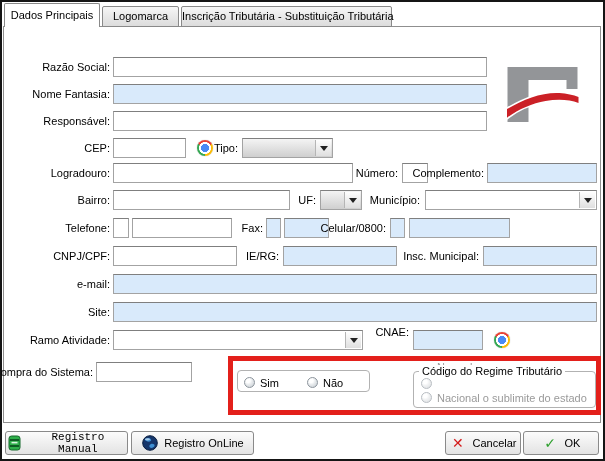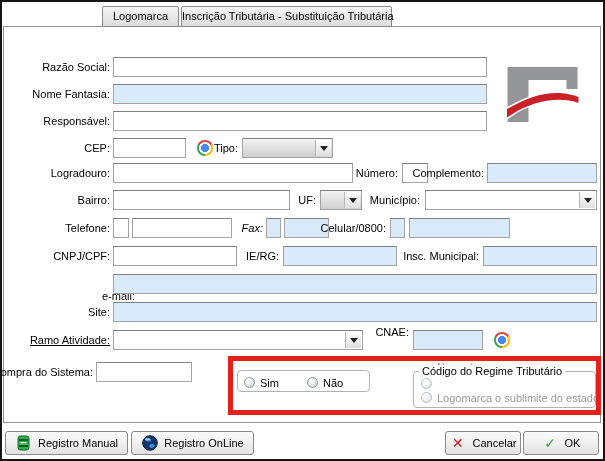--- a/index.html
+++ b/index.html
@@ -65,20 +65,21 @@
   .xmark { color:#d41a1a; font-weight:bold; font-size:14px; line-height:14px; }
   .check { color:#2ea02e; font-weight:bold; font-size:14px; line-height:14px; }
 
   #logo { position:absolute; left:507px; top:67px; }
 </style>
 </head>
 <body>
 
 <div id="win">
 
+  <div class="tab active" id="tab1">Dados Principais</div>
   <div class="tab inactive" id="tab2">Logomarca</div>
   <div class="tab inactive" id="tab3">Inscrição Tributária - Substituição Tributária</div>
 
   <div id="panel"></div>
 
   <svg id="logo" width="72" height="55" viewBox="0 0 71 55">
     <path fill="#939598" d="M0,0 H70 V22 H59 V13 H21 V55 H0 Z"></path>
     <path fill="#cb2026" stroke="#ffffff" stroke-width="3" paint-order="stroke" d="M-2,43 C14,33 34,25 52,26 C59,26.5 66,28 71,30 L71,36 C62,32.5 50,32 38,34 C24,36.5 9,43 -2,52 Z"></path>
   </svg>
 
@@ -119,41 +120,41 @@
   <div class="lbl" style="right:185px; top:194px;text-align:right;">Município:</div>
   <div class="combo" style="left:425px; top:190px; width:172px;">
     <span class="cbtn">
         <span class="arrow"></span>
       </span>
   </div>
 
   <div class="lbl" style="right:495px; top:222px;">Telefone:</div>
   <input class="inp" style="left: 113px; top: 218px; width: 16px; padding: 0px 1px;" value="">
   <input class="inp" style="left: 132px; top: 218px; width: 100px;" value="">
-  <div class="lbl" style="right:342px; top:222px;font-style:italic;">Fax:</div>
+  <div class="lbl" style="right:342px; top:222px;">Fax:</div>
   <input class="inp blue" style="left: 266px; top: 218px; width: 15px; padding: 0px 1px;" value="">
   <input class="inp blue" style="left: 284px; top: 218px; width: 45px;" value="">
   <div class="lbl" style="right:219px; top:222px;">Celular/0800:</div>
   <input class="inp blue" style="left: 390px; top: 218px; width: 15px; padding: 0px 1px;" value="">
   <input class="inp blue" style="left: 409px; top: 218px; width: 101px;" value="">
 
   <div class="lbl" style="right:495px; top:250px;margin-left:10px;">CNPJ/CPF:</div>
   <input class="inp" style="left: 113px; top: 246px; width: 124px;" value="">
   <div class="lbl" style="right:326px; top:250px;">IE/RG:</div>
   <input class="inp blue" style="left: 283px; top: 246px; width: 114px;" value="">
   <div class="lbl" style="right:126px; top:250px;">Insc. Municipal:</div>
   <input class="inp blue" style="left: 483px; top: 246px; width: 114px;" value="">
 
-  <div class="lbl" style="right:470px; top:278px;margin-top:12px;">e-mail:</div>
+  <div class="lbl" style="right:495px; top:278px;">e-mail:</div>
   <input class="inp blue" style="left: 113px; top: 274px; width: 484px;" value="">
 
   <div class="lbl" style="right:495px; top:306px;">Site:</div>
   <input class="inp blue" style="left: 113px; top: 302px; width: 484px;" value="">
 
-  <div class="lbl" style="right:495px; top:334px;text-decoration:underline;">Ramo Atividade:</div>
+  <div class="lbl" style="right:495px; top:334px;">Ramo Atividade:</div>
   <div class="combo" style="left:113px; top:330px; width:250px;">
     <span class="cbtn">
         <span class="arrow"></span>
       </span>
   </div>
   <div class="lbl" style="right:196px; top:326px;">CNAE:</div>
   <input class="inp blue" style="left: 413px; top: 330px; width: 70px;" value="">
   <div class="chrome" style="left:494px; top:332px;"></div>
 
   <div class="lbl" style="right:512px; top:366px;">Compra do Sistema:</div>
@@ -163,25 +164,25 @@
   <span class="radio" style="left:244px; top:377px;"></span>
   <div class="rlbl" style="left:260px; top:377px;">Sim</div>
   <span class="radio" style="left:307px; top:377px;"></span>
   <div class="rlbl" style="left:323px; top:377px;">Não</div>
 
   <div class="gbox" style="left:413px; top:371px; width:183px; height:37px;"></div>
   <div class="gtitle" style="left:419px; top:365px;">Código do Regime Tributário</div>
   <span class="radio disabled" style="left:421px; top:378px;"></span>
   <div class="rlbl disabled" style="left:437px; top:361px;">Normal</div>
   <span class="radio disabled" style="left:421px; top:392px;"></span>
-  <div class="rlbl disabled" style="left:437px; top:392px;">Logomarca o sublimite do estado</div>
+  <div class="rlbl disabled" style="left:437px; top:392px;">Nacional o sublimite do estado</div>
 
   <div id="redrect"></div>
 
-  <button class="btn" style="left:5px; width:123px;">
+  <button class="btn" style="left:5px; width:123px;font-family:Liberation Mono, monospace;">
     <span class="bico">
       <svg width="15" height="16" viewBox="0 0 15 16">
         <rect x="2" y="1" width="11" height="14" rx="2.5" fill="#2faf4a" stroke="#14682a" stroke-width="1"></rect>
         <rect x="3" y="4" width="9" height="2" fill="#0f5c24"></rect>
         <rect x="3" y="10" width="9" height="2" fill="#0f5c24"></rect>
         <rect x="4.5" y="6.8" width="6" height="1.6" fill="#d9f5e0"></rect>
       </svg>
     </span>
     <span>Registro Manual</span>
   </button>

